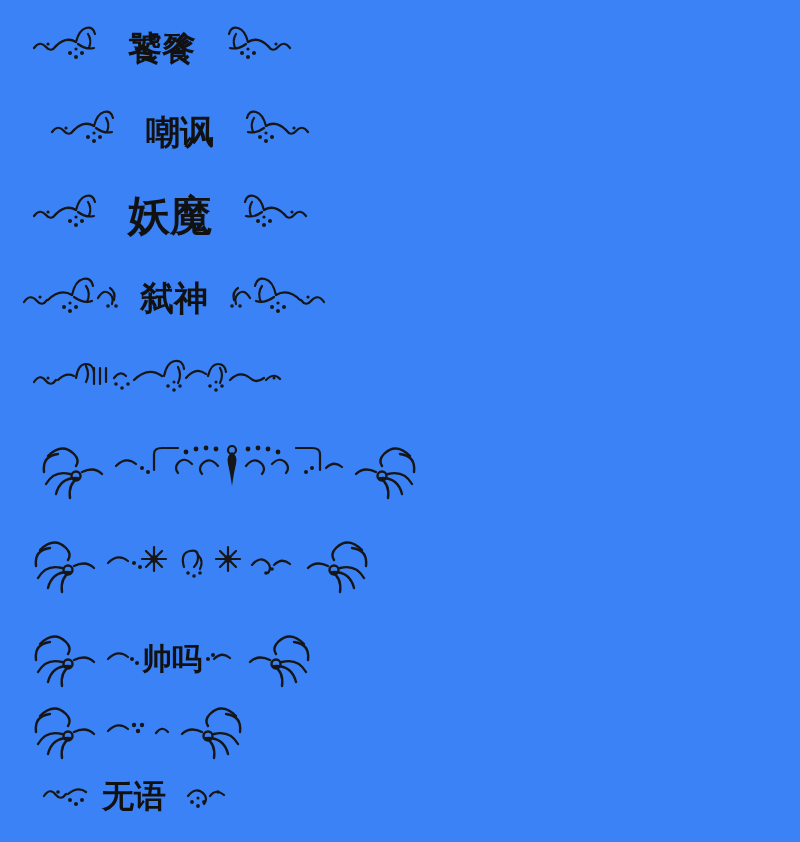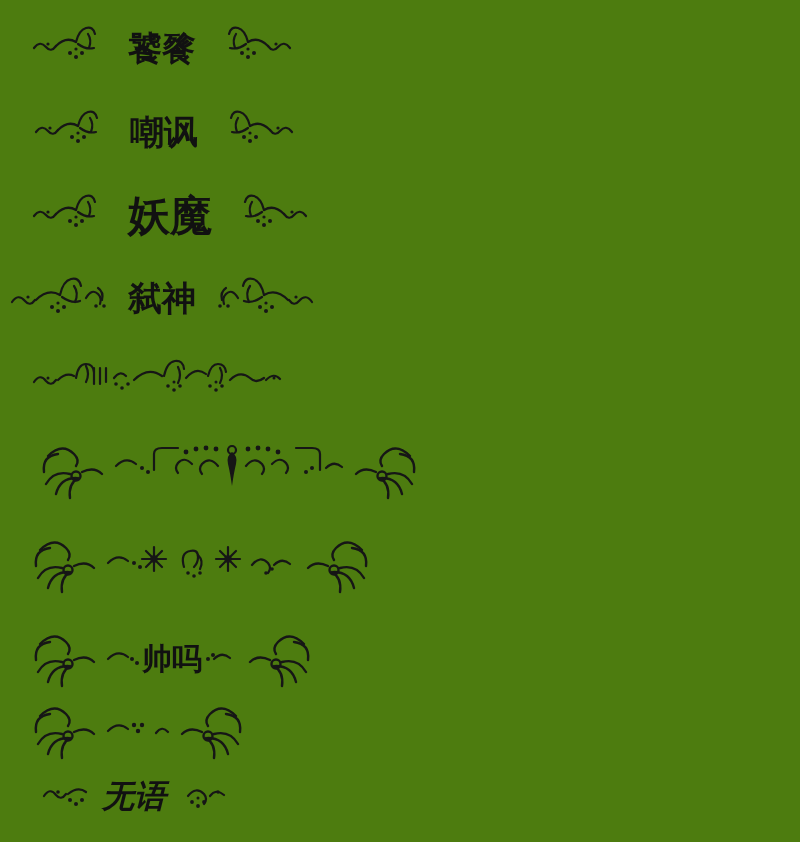--- a/index.html
+++ b/index.html
@@ -11,21 +11,21 @@
     width: 800px;
     height: 842px;
     font-family: "Liberation Sans", sans-serif;
     color: #111111;
     overflow: hidden;
   }
   #canvas {
     position: relative;
     width: 800px;
     height: 842px;
-    background: #4d7c0f;
+    background: #3b82f6;
   }
   .row {
     position: absolute;
     display: flex;
     align-items: center;
     white-space: nowrap;
     line-height: 1;
   }
   
   .orn {
@@ -84,21 +84,21 @@
           <circle cx="56" cy="33" r="2"></circle>
             <circle cx="50" cy="37" r="2"></circle>
           <circle cx="44" cy="33" r="2"></circle>
             <circle cx="50" cy="29" r="1.6"></circle>
           <circle cx="78" cy="24" r="1.6"></circle>
         </g>
       </svg>
     </span>
   </div>
 
-  <div class="row" id="r2" style="top: 104px; left: 32px;">
+  <div class="row" id="r2" style="top: 104px; left: 48px;">
     <span class="orn">
       <svg width="96" height="56" viewBox="0 0 96 56">
         <g fill="none" stroke="#161616" stroke-width="2.2" stroke-linecap="round">
           <path d="M4 28 q6 -8 12 -1 q5 6 10 -1"></path>
           <path d="M26 26 q10 -10 20 -4"></path>
           <path d="M46 22 q3 -12 10 -14 q7 -2 9 6"></path>
           <path d="M58 14 q4 6 1 14"></path>
           <path d="M48 24 q8 6 16 4"></path>
         </g>
         <g fill="#161616">
@@ -164,21 +164,21 @@
           <circle cx="56" cy="33" r="2"></circle>
             <circle cx="50" cy="37" r="2"></circle>
           <circle cx="44" cy="33" r="2"></circle>
             <circle cx="50" cy="29" r="1.6"></circle>
           <circle cx="78" cy="24" r="1.6"></circle>
         </g>
       </svg>
     </span>
   </div>
 
-  <div class="row" id="r4" style="top: 268px; left: 8px;">
+  <div class="row" id="r4" style="top: 268px; left: 20px;">
     <span class="orn">
       <svg width="118" height="60" viewBox="0 0 118 60">
         <g fill="none" stroke="#161616" stroke-width="2.2" stroke-linecap="round">
           <path d="M4 34 q6 -9 13 -1 q5 6 10 -1"></path>
           <path d="M28 32 q12 -12 24 -5"></path>
           <path d="M52 27 q3 -14 11 -16 q8 -2 10 7"></path>
           <path d="M66 18 q5 7 1 16"></path>
           <path d="M54 29 q10 7 18 4"></path>
           <path d="M78 30 q6 -10 12 -4 q4 4 2 10"></path>
           <path d="M90 20 q6 4 4 12"></path>
@@ -463,21 +463,21 @@
           <path d="M68 52 q-8 -14 -24 -10"></path>
           <path d="M58 62 q-4 -16 -20 -16"></path>
           <path d="M44 66 q2 -14 -8 -20"></path>
           <circle cx="38" cy="44" r="4.5"></circle>
           <path d="M32 40 q-12 -6 -20 2"></path>
         </g>
       </svg>
     </span>
   </div>
 
-  <div class="row" id="r10" style="top: 772px; left: 40px; font-style: italic;">
+  <div class="row" id="r10" style="top: 772px; left: 40px;">
     <span class="orn">
       <svg width="60" height="48" viewBox="0 0 60 48">
         <g fill="none" stroke="#161616" stroke-width="2.2" stroke-linecap="round">
           <path d="M4 24 q6 -9 12 -1 q5 6 10 -1"></path>
           <path d="M28 22 q10 -8 18 -2"></path>
         </g>
         <g fill="#161616">
           <circle cx="18" cy="20" r="1.8"></circle>
           <circle cx="30" cy="28" r="2"></circle>
             <circle cx="36" cy="32" r="2"></circle>

